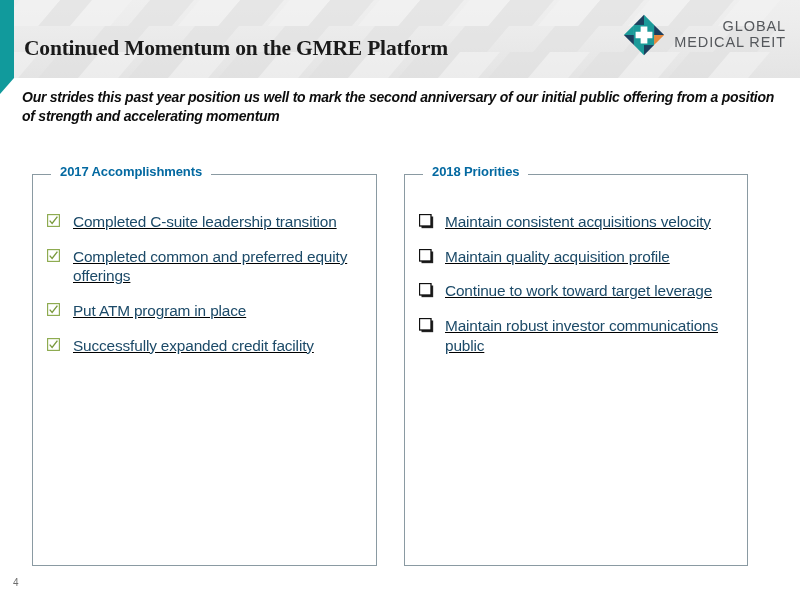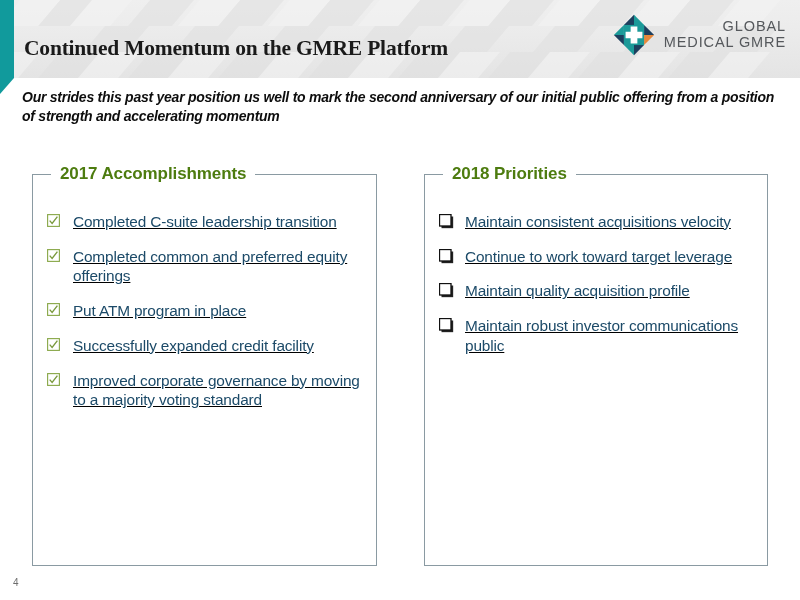--- a/index.html
+++ b/index.html
@@ -103,31 +103,31 @@
   
   .panel {
     position: absolute;
     top: 174px;
     height: 392px;
     box-sizing: border-box;
     border: 1.5px solid #8a9aa2;
     background: transparent;
   }
   #panel-accomplishments { left: 32px;  width: 345px; }
-  #panel-priorities      { left: 424px; width: 344px; }
+  #panel-priorities      { left: 404px; width: 344px; }
 
   .panel-legend {
     position: absolute;
     top: -11px;
     left: 18px;
     padding: 0 9px;
     background: #ffffff;
-    font-size: 17px;
+    font-size: 13px;
     font-weight: bold;
-    color: #4d7c0f;
+    color: #0369a1;
     white-space: nowrap;
     letter-spacing: -0.1px;
   }
 
   .panel-list {
     position: absolute;
     left: 0; right: 0;
     top: 36px;
     padding: 0 12px 0 14px;
     margin: 0;
@@ -245,21 +245,21 @@
     <polygon points="50,98 74,74 50,74" fill="#1d3f5e"></polygon>
     <polygon points="2,50 26,74 26,50" fill="#1d3f5e"></polygon>
     <polygon points="2,50 26,26 26,50" fill="#1c9a99"></polygon>
 
     <rect x="26" y="26" width="48" height="48" fill="#1c9a99"></rect>
 
     <polygon fill="#ffffff" points="42,30 58,30 58,42 70,42 70,58 58,58 58,70 42,70 42,58 30,58 30,42 42,42"></polygon>
   </svg>
   <div id="logo-wordmark">
     <span>GLOBAL</span>
-    <span>MEDICAL GMRE</span>
+    <span>MEDICAL REIT</span>
   </div>
 </div>
 
 <div id="subtitle">Our strides this past year position us well to mark the second anniversary of our initial public offering from a position of strength and accelerating momentum</div>
 
 <div class="panel" id="panel-accomplishments">
   <div class="panel-legend">2017 Accomplishments</div>
   <ul class="panel-list">
     <li class="bullet-row">
       <span class="icon-slot">
@@ -290,29 +290,20 @@
     </li>
     <li class="bullet-row">
       <span class="icon-slot">
         <svg class="checkbox-checked" viewBox="0 0 16 16" aria-hidden="true">
           <rect x="0.75" y="0.75" width="14.5" height="14.5" fill="#ffffff" stroke="#8aa84a" stroke-width="1.4"></rect>
           <polyline points="3.3,8.2 6.3,11.6 12.8,3.2" fill="none" stroke="#7a9a3e" stroke-width="1.7"></polyline>
         </svg>
       </span>
       <span class="bullet-text">Successfully expanded credit facility</span>
     </li>
-    <li class="bullet-row">
-      <span class="icon-slot">
-        <svg class="checkbox-checked" viewBox="0 0 16 16" aria-hidden="true">
-          <rect x="0.75" y="0.75" width="14.5" height="14.5" fill="#ffffff" stroke="#8aa84a" stroke-width="1.4"></rect>
-          <polyline points="3.3,8.2 6.3,11.6 12.8,3.2" fill="none" stroke="#7a9a3e" stroke-width="1.7"></polyline>
-        </svg>
-      </span>
-      <span class="bullet-text">Improved corporate governance by moving to a majority voting standard</span>
-    </li>
   </ul>
 </div>
 
 <div class="panel" id="panel-priorities">
   <div class="panel-legend">2018 Priorities</div>
   <ul class="panel-list">
     <li class="bullet-row">
       <span class="icon-slot">
         <svg class="checkbox-empty" viewBox="0 0 18 18" aria-hidden="true">
           <rect x="3" y="3" width="14" height="14" fill="#222222"></rect>
@@ -321,30 +312,30 @@
       </span>
       <span class="bullet-text">Maintain consistent acquisitions velocity</span>
     </li>
     <li class="bullet-row">
       <span class="icon-slot">
         <svg class="checkbox-empty" viewBox="0 0 18 18" aria-hidden="true">
           <rect x="3" y="3" width="14" height="14" fill="#222222"></rect>
           <rect x="0.6" y="0.6" width="13.8" height="13.8" fill="#ffffff" stroke="#111111" stroke-width="1.6"></rect>
         </svg>
       </span>
-      <span class="bullet-text">Continue to work toward target leverage</span>
+      <span class="bullet-text">Maintain quality acquisition profile</span>
     </li>
     <li class="bullet-row">
       <span class="icon-slot">
         <svg class="checkbox-empty" viewBox="0 0 18 18" aria-hidden="true">
           <rect x="3" y="3" width="14" height="14" fill="#222222"></rect>
           <rect x="0.6" y="0.6" width="13.8" height="13.8" fill="#ffffff" stroke="#111111" stroke-width="1.6"></rect>
         </svg>
       </span>
-      <span class="bullet-text">Maintain quality acquisition profile</span>
+      <span class="bullet-text">Continue to work toward target leverage</span>
     </li>
     <li class="bullet-row">
       <span class="icon-slot">
         <svg class="checkbox-empty" viewBox="0 0 18 18" aria-hidden="true">
           <rect x="3" y="3" width="14" height="14" fill="#222222"></rect>
           <rect x="0.6" y="0.6" width="13.8" height="13.8" fill="#ffffff" stroke="#111111" stroke-width="1.6"></rect>
         </svg>
       </span>
       <span class="bullet-text">Maintain robust investor communications public</span>
     </li>

